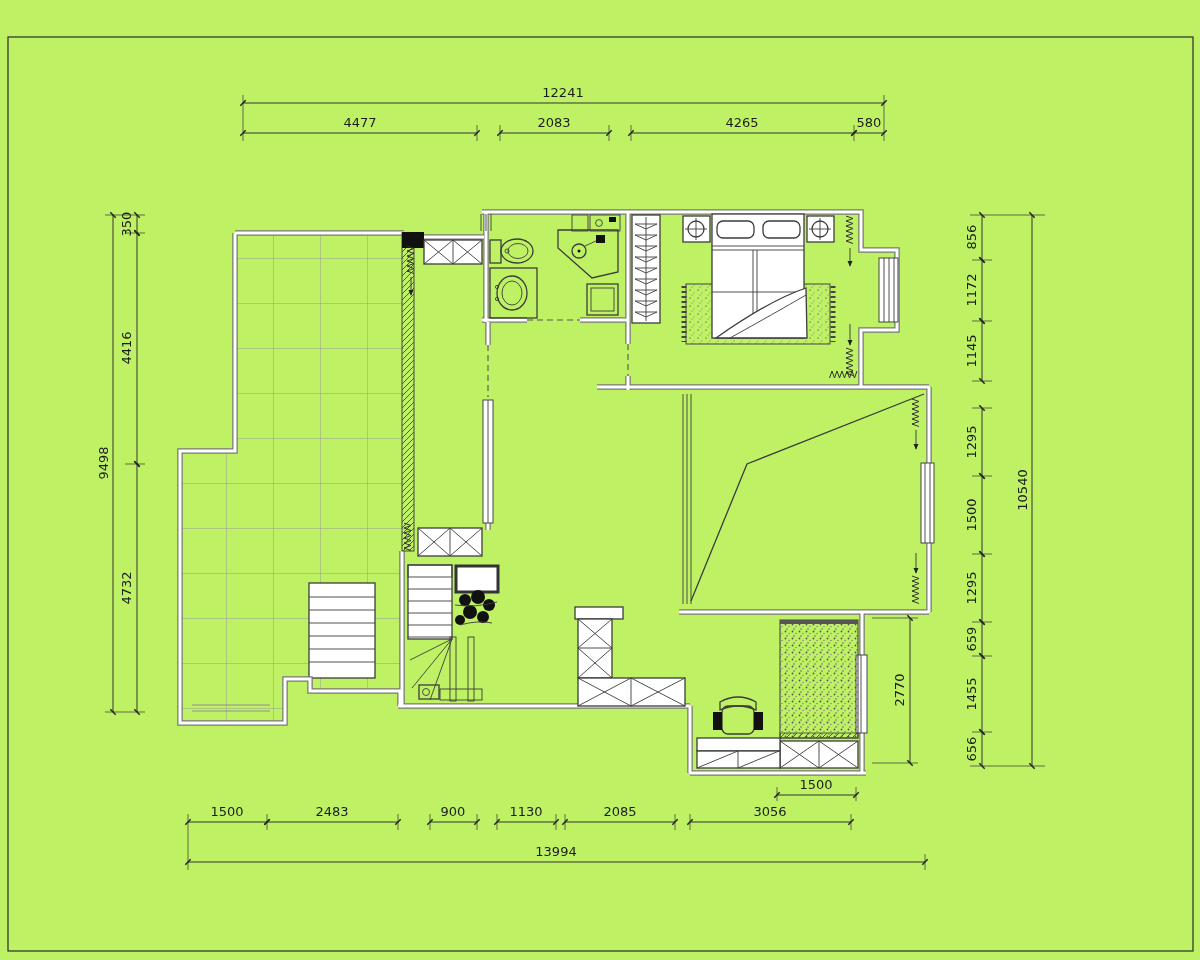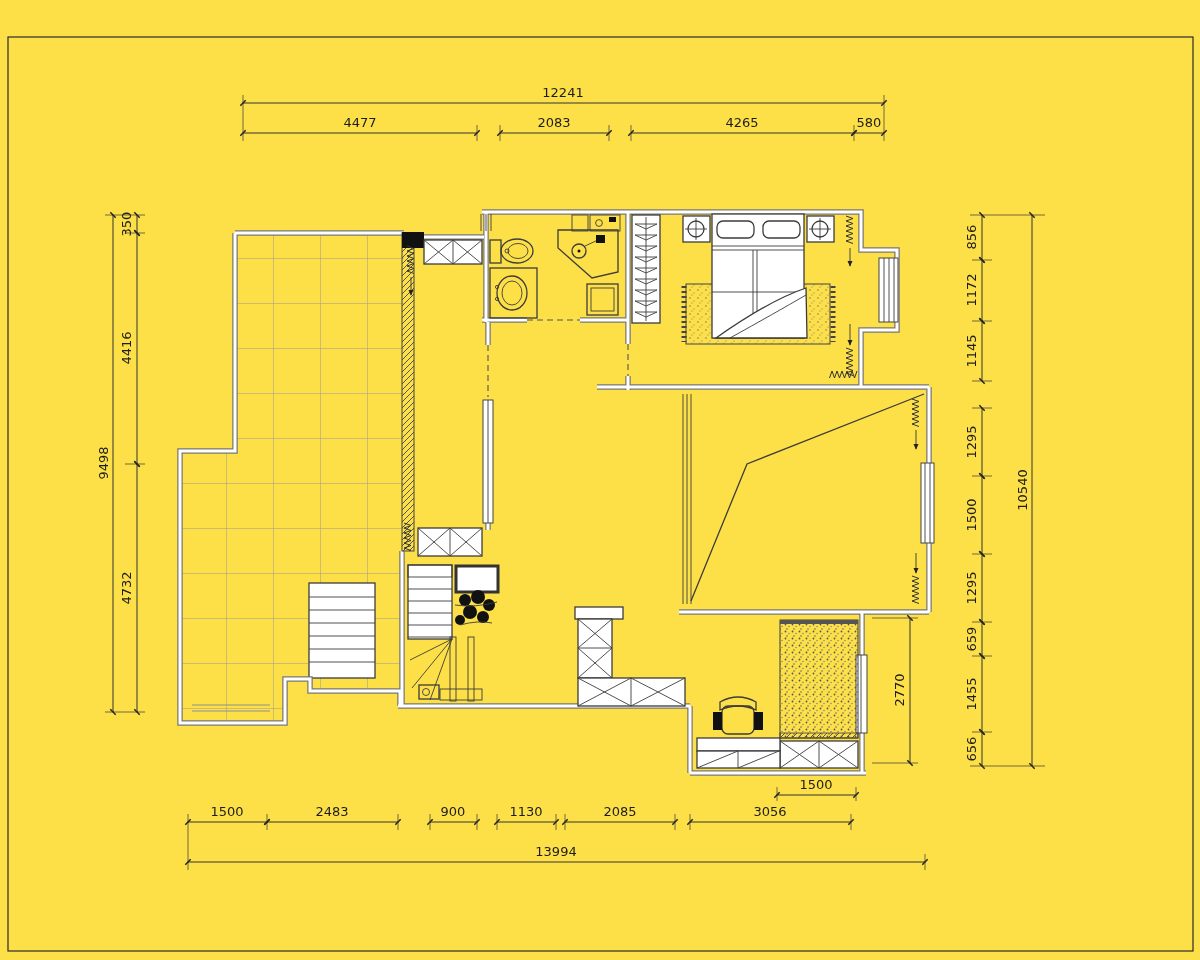--- a/index.html
+++ b/index.html
@@ -1,16 +1,16 @@
 <!DOCTYPE html>
 <html><head>
 <meta charset="utf-8">
 <style>
   html,body{margin:0;padding:0;background:#fff;}
-  .sheet{width:1200px;height:960px;position:relative;background:#fde047;overflow:hidden;}
+  .sheet{width:1200px;height:960px;position:relative;background:#bef264;overflow:hidden;}
   svg{display:block;}
   .dim{stroke:#333;stroke-width:1;fill:none}
   .ext{stroke:#333;stroke-width:.7;fill:none}
   .dimtxt{font:13px "DejaVu Sans",sans-serif;fill:#1d1d1d;text-anchor:middle}
   .w-out{stroke:#787878;stroke-width:5.5;fill:none}
   .w-in{stroke:#fff;stroke-width:3;fill:none}
   .fx{stroke:#3c3c3c;stroke-width:1.3;fill:none}
   .fx2{stroke:#3c3c3c;stroke-width:.9;fill:none}
   .fxf{stroke:#3c3c3c;stroke-width:1.3;fill:#fff}
   .dash{stroke:#555;stroke-width:1.1;fill:none;stroke-dasharray:6 4}

